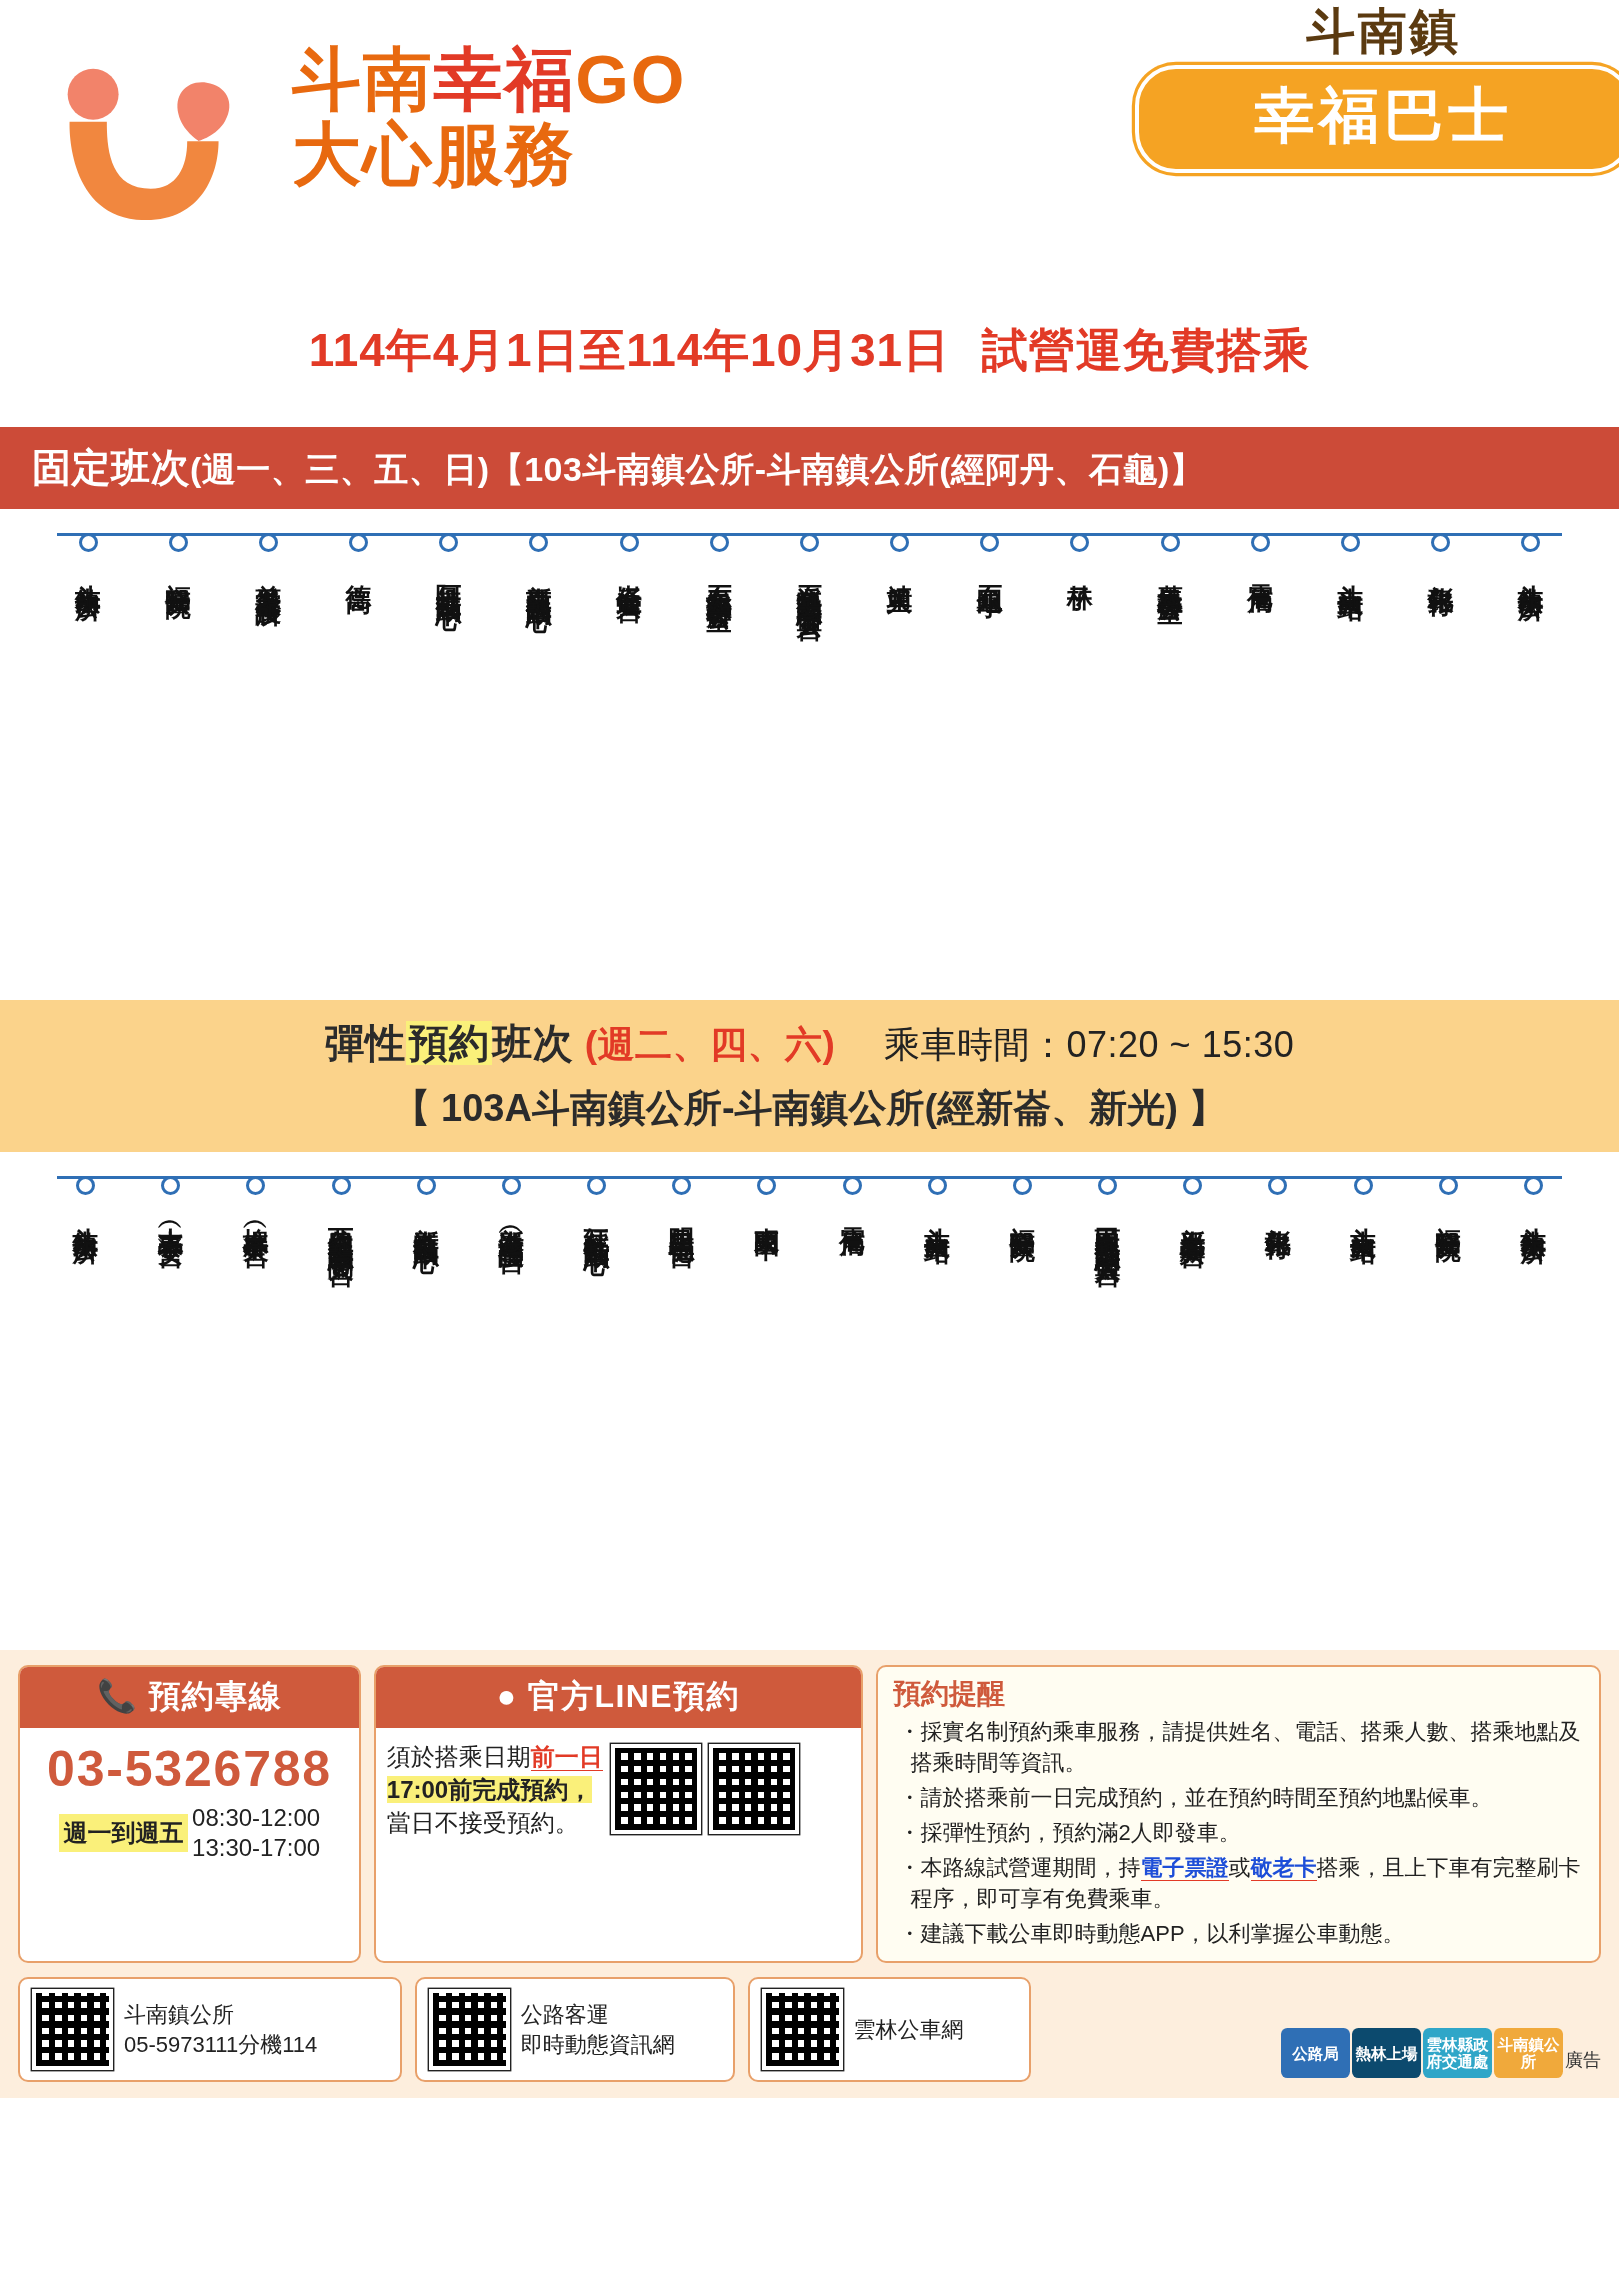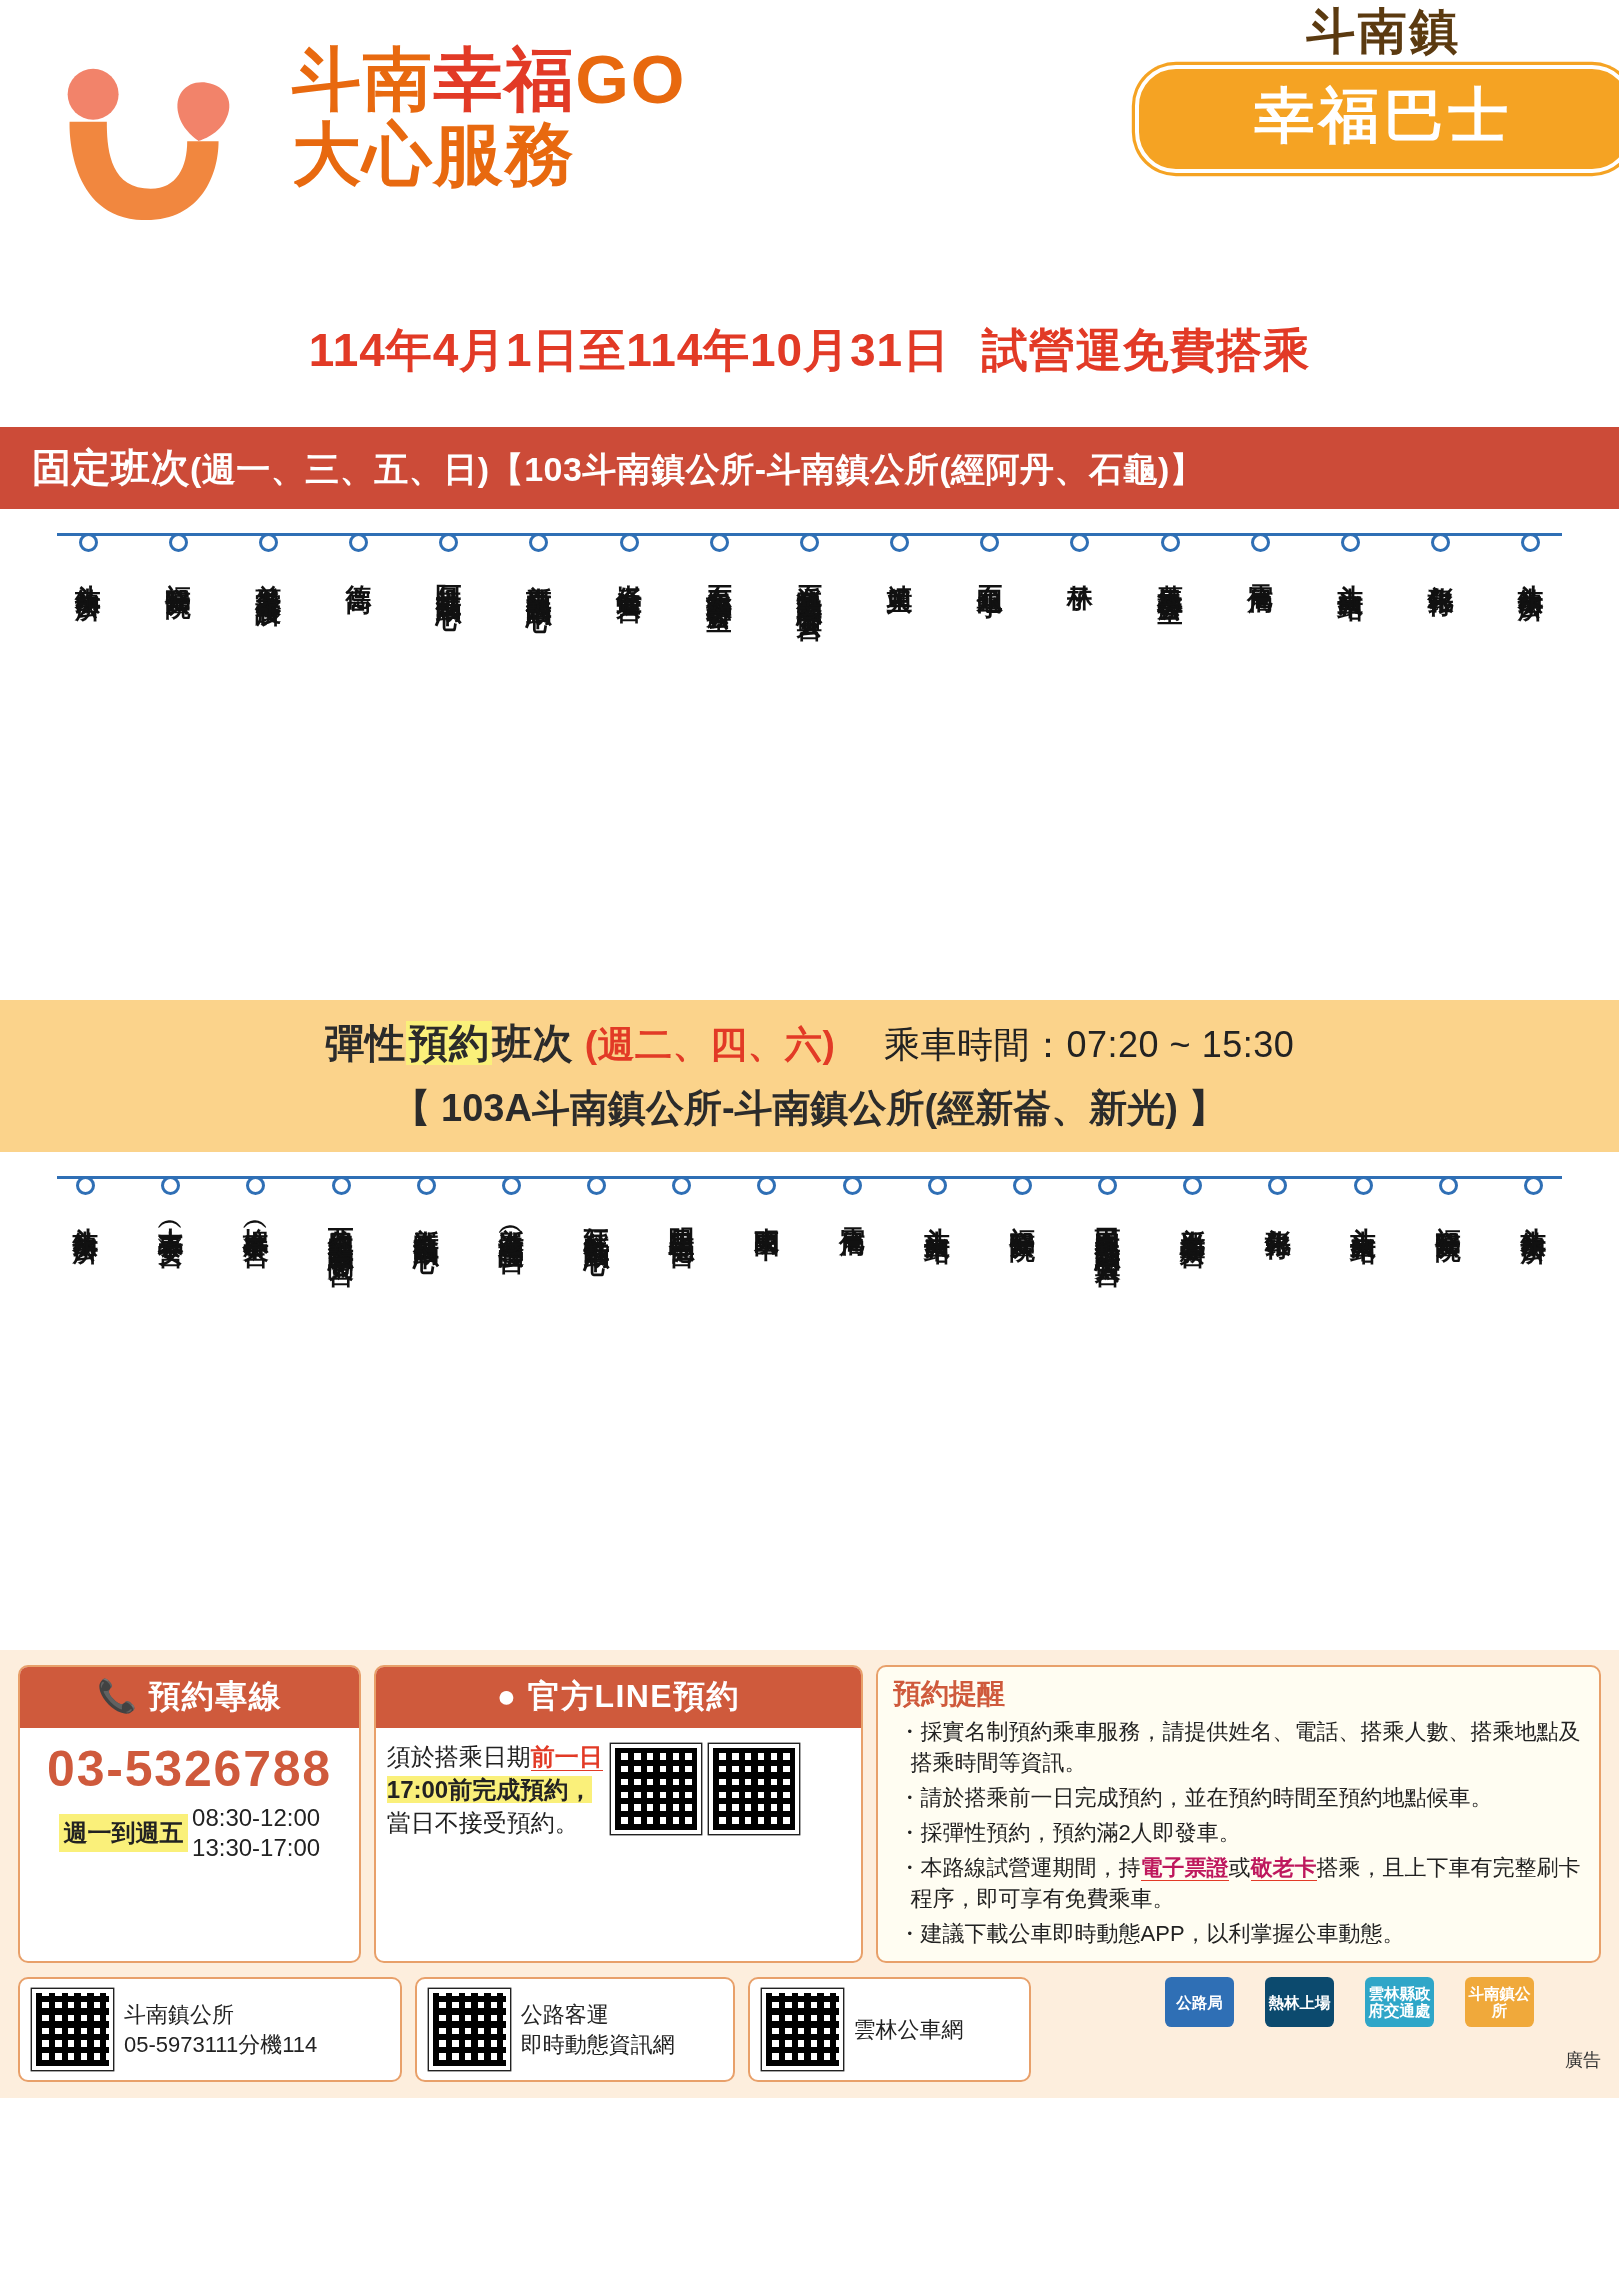--- a/index.html
+++ b/index.html
@@ -276,21 +276,21 @@
   }
   .note-list li{
     font-size:22px;
     line-height:1.42;
     color:#222;
     margin-bottom:3.7px;
     text-indent:-12px;
     padding-left:12px;
   }
   .note-list li:before{content:"・";}
-  .note-list .red{color:#be185d;font-weight:bold;margin-top:43px;}
+  .note-list .red{color:#1d4ed8;font-weight:bold;margin-top:43px;}
   .note-list .ul{border-bottom:1.4px solid #e23a26;}
 
   
   .footer{
     background:#fdeedd;
     padding:0 18px 15.5px 18px;
     display:flex;
     gap:12.8px;
     align-items:stretch;
     box-sizing:border-box;
@@ -306,23 +306,23 @@
     box-sizing:border-box;
   }
   .fcard .qr{width:73px;height:73px;}
   .fcard .ftxt{font-size:22px;line-height:1.35;color:#222;white-space:nowrap;}
   .f1{width:384px;}
   .f2{width:320px;}
   .f3{width:283px;}
   .flogos{
     flex:1;
     display:flex;
-    align-items:flex-start;
+    align-items:flex-end;
     justify-content:flex-end;
-    gap:31px;
+    gap:2px;
     padding-bottom:3.7px;
   }
   .glogo{
     width:69px;height:50px;border-radius:6.4px;
     display:flex;align-items:center;justify-content:center;
     color:#fff;font-size:15.5px;font-weight:bold;text-align:center;line-height:1.1;
   }
   .g1{background:#2f6fb5;}
   .g2{background:#0c4a6e;}
   .g3{background:#2fa6c8;}

